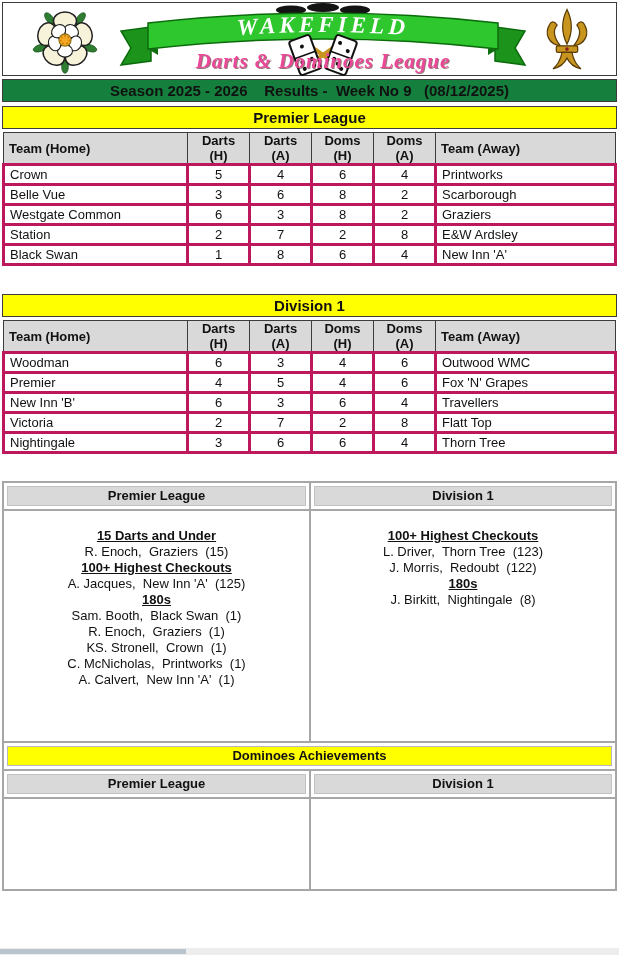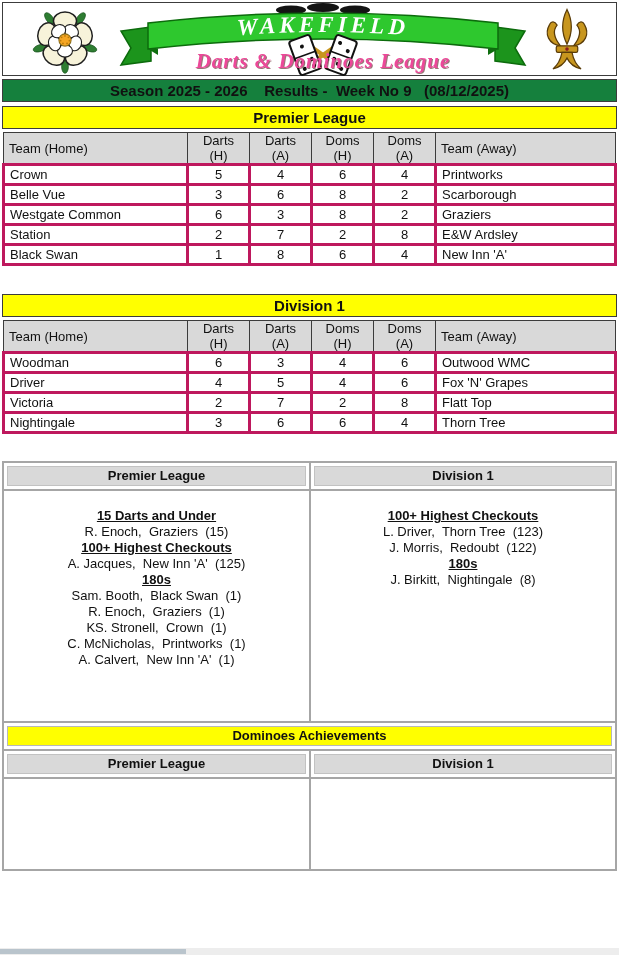--- a/index.html
+++ b/index.html
@@ -30,21 +30,21 @@
     margin: 4px 2px 0; height: 23px; background: #ffff00; border: 1px solid #3c3c3c;
     display: flex; align-items: center; justify-content: center;
     font-weight: bold; font-size: 15px;
   }
 
   
   table.results { border-collapse: collapse; table-layout: fixed; width: 615px; margin: 3px 2px 0; }
   .results col.c-home { width: 184px; }
   .results col.c-score { width: 62px; }
   .results th {
-    background: #d9d9d9; border: 1px solid #3c3c3c; font-size: 13px; font-weight: normal;
+    background: #d9d9d9; border: 1px solid #3c3c3c; font-size: 13px; font-weight: bold;
     height: 24px; padding: 0 5px; text-align: center;
   }
   .results th.left { text-align: left; }
   .results td { border: 3px solid #be185d; font-size: 13px; height: 20px; padding: 0 5px; background: #fff; }
   .results td.score { text-align: center; }
   .results td.team-home, .results td.team-away { text-align: left; }
 
   
   table.ach { border-collapse: collapse; table-layout: fixed; width: 615px; margin: 27px 2px 0; }
   .ach td { border: 2px solid #a6a6a6; background: #fff; padding: 3px; vertical-align: top; }
@@ -265,26 +265,34 @@
     <tbody>
         <tr>
           <td class="team-home">Woodman</td>
           <td class="score">6</td>
           <td class="score">3</td>
           <td class="score">4</td>
           <td class="score">6</td>
           <td class="team-away">Outwood WMC</td>
         </tr>
         <tr>
-          <td class="team-home">Driver</td>
+          <td class="team-home">Premier</td>
           <td class="score">4</td>
           <td class="score">5</td>
           <td class="score">4</td>
           <td class="score">6</td>
           <td class="team-away">Fox 'N' Grapes</td>
+        </tr>
+        <tr>
+          <td class="team-home">New Inn 'B'</td>
+          <td class="score">6</td>
+          <td class="score">3</td>
+          <td class="score">6</td>
+          <td class="score">4</td>
+          <td class="team-away">Travellers</td>
         </tr>
         <tr>
           <td class="team-home">Victoria</td>
           <td class="score">2</td>
           <td class="score">7</td>
           <td class="score">2</td>
           <td class="score">8</td>
           <td class="team-away">Flatt Top</td>
         </tr>
         <tr>

